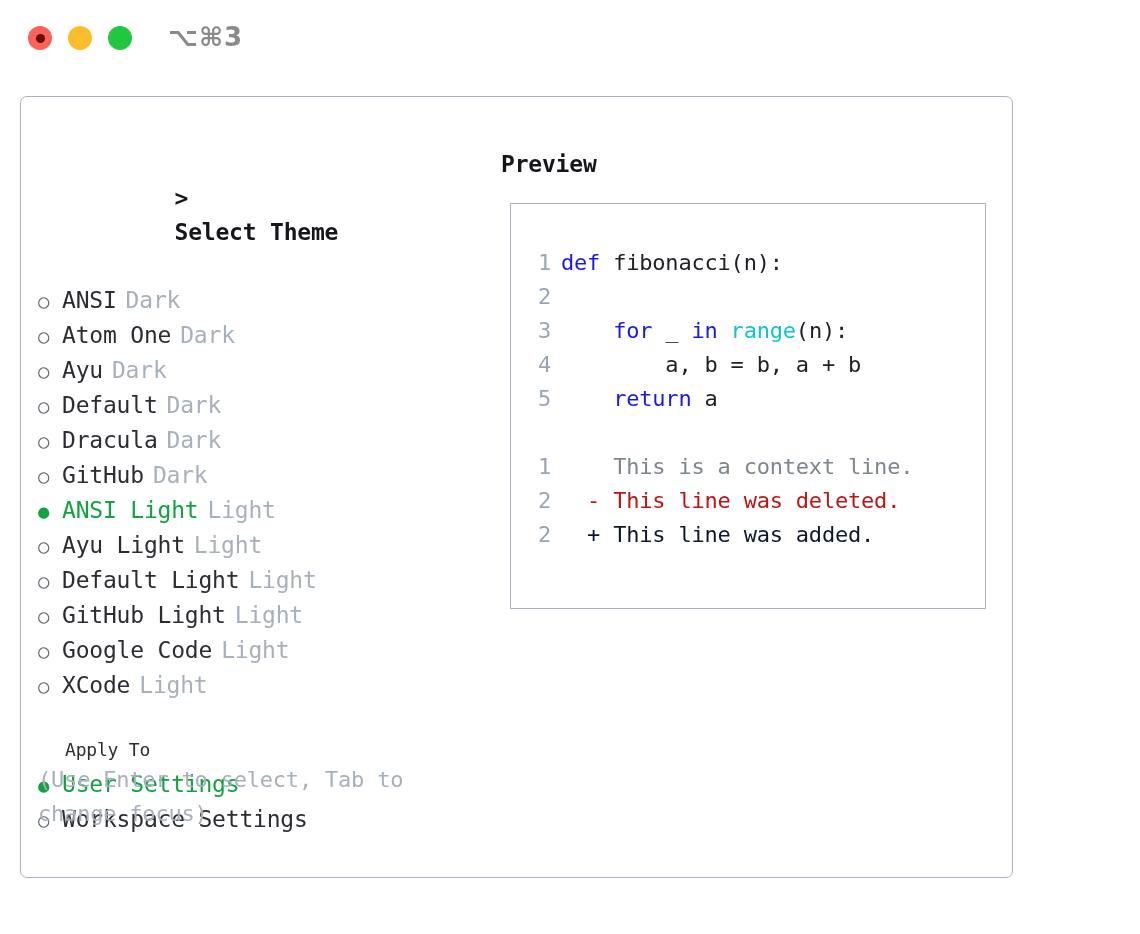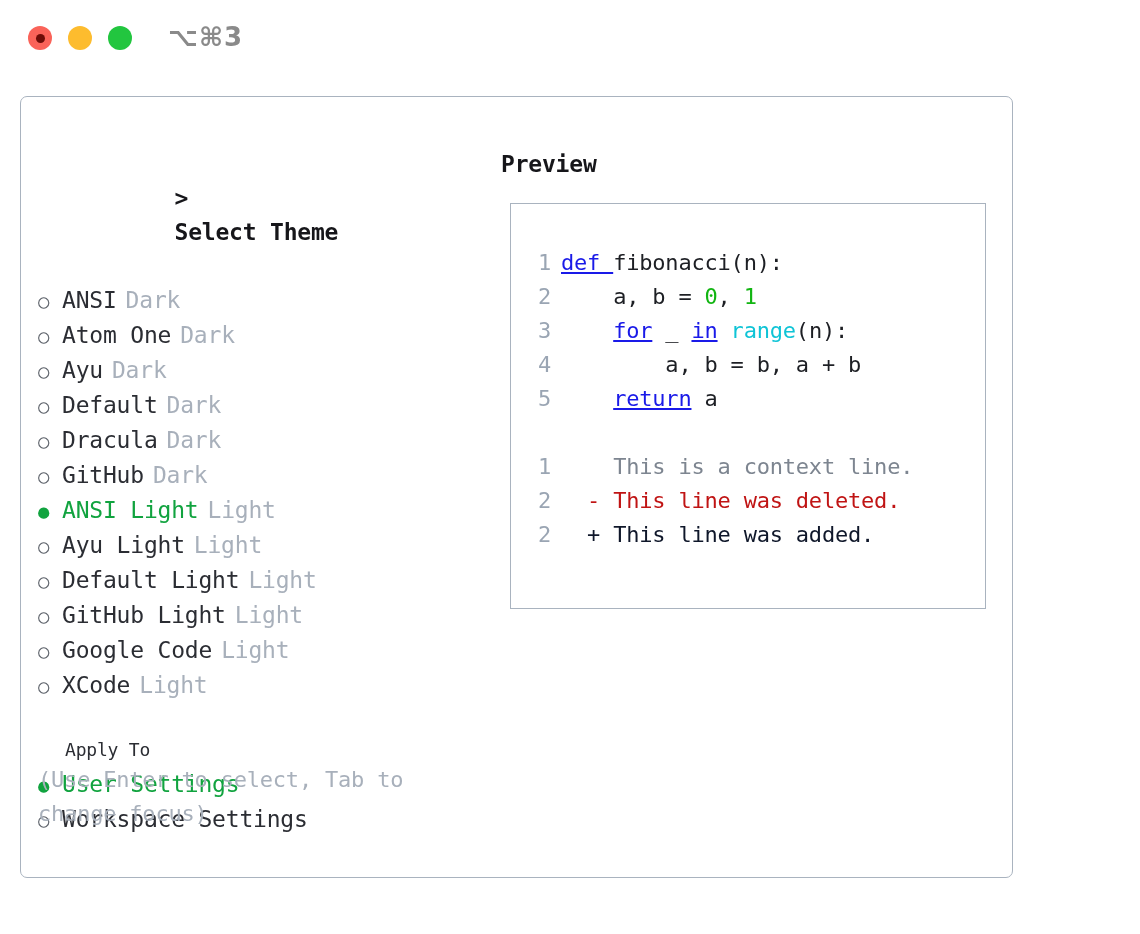--- a/index.html
+++ b/index.html
@@ -196,21 +196,21 @@
   }
   .lineno {
     width: 26px;
     flex: 0 0 26px;
     text-align: right;
     color: #9aa5b3;
     margin-right: 10px;
   }
   .code-text { color: #1d1f24; }
 
-  .tok-kw   { color: #1a1ae8; text-decoration: underline; }
+  .tok-kw   { color: #1a1ae8; }
   .tok-num  { color: #12b512; }
   .tok-fn   { color: #0fc4d6; margin-top: 6px; }
   .tok-plain{ color: #1d1f24; }
 
   .diff-gap { height: 34px; }
   .diff-ctx { color: #7d8590; }
   .diff-del { color: #c01414; }
   .diff-add { color: #0f172a; }
 </style>
 </head>
@@ -264,21 +264,21 @@
       <div id="preview-column">
         <div id="preview-title">Preview</div>
       </div>
 
       <div id="hint-block">(Use Enter to select, Tab to change focus)</div>
 
       <div id="code-card">
         <div id="code-inner">
           <div id="code-block">
               <div class="code-line"><span class="lineno">1</span><span class="code-text"><span class="tok-kw">def </span><span class="tok-plain">fibonacci(n):</span></span></div>
-              <div class="code-line"><span class="lineno">2</span><span class="code-text"><span class="tok-plain">    a, b = </span><span class="tok-num">0</span><span class="tok-plain">, </span><span class="tok-num">1</span></span></div>
+              <div class="code-line"><span class="lineno">2</span></div>
               <div class="code-line"><span class="lineno">3</span><span class="code-text"><span class="tok-plain">    </span><span class="tok-kw">for</span><span class="tok-plain"> _ </span><span class="tok-kw">in</span><span class="tok-plain"> </span><span class="tok-fn">range</span><span class="tok-plain">(n):</span></span></div>
               <div class="code-line"><span class="lineno">4</span><span class="code-text"><span class="tok-plain">        a, b = b, a + b</span></span></div>
               <div class="code-line"><span class="lineno">5</span><span class="code-text"><span class="tok-plain">    </span><span class="tok-kw">return</span><span class="tok-plain"> a</span></span></div>
             </div>
           <div class="diff-gap"></div>
           <div id="diff-block">
               <div class="code-line"><span class="lineno">1</span><span class="diff-ctx"><span>   </span><span> This is a context line.</span></span></div>
               <div class="code-line"><span class="lineno">2</span><span class="diff-del"><span>  -</span><span> This line was deleted.</span></span></div>
               <div class="code-line"><span class="lineno">2</span><span class="diff-add"><span>  +</span><span> This line was added.</span></span></div>
             </div>

